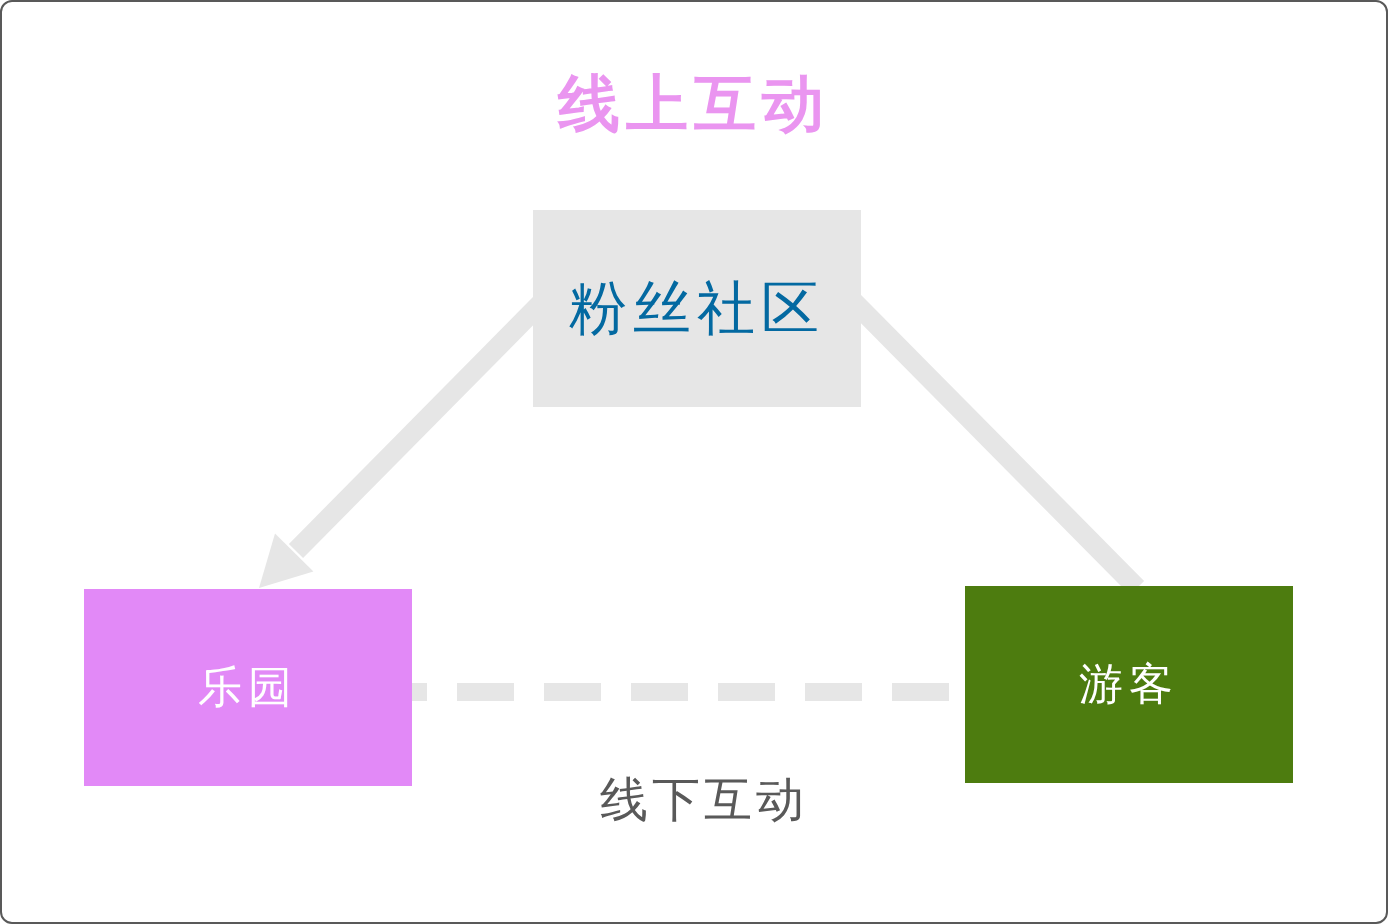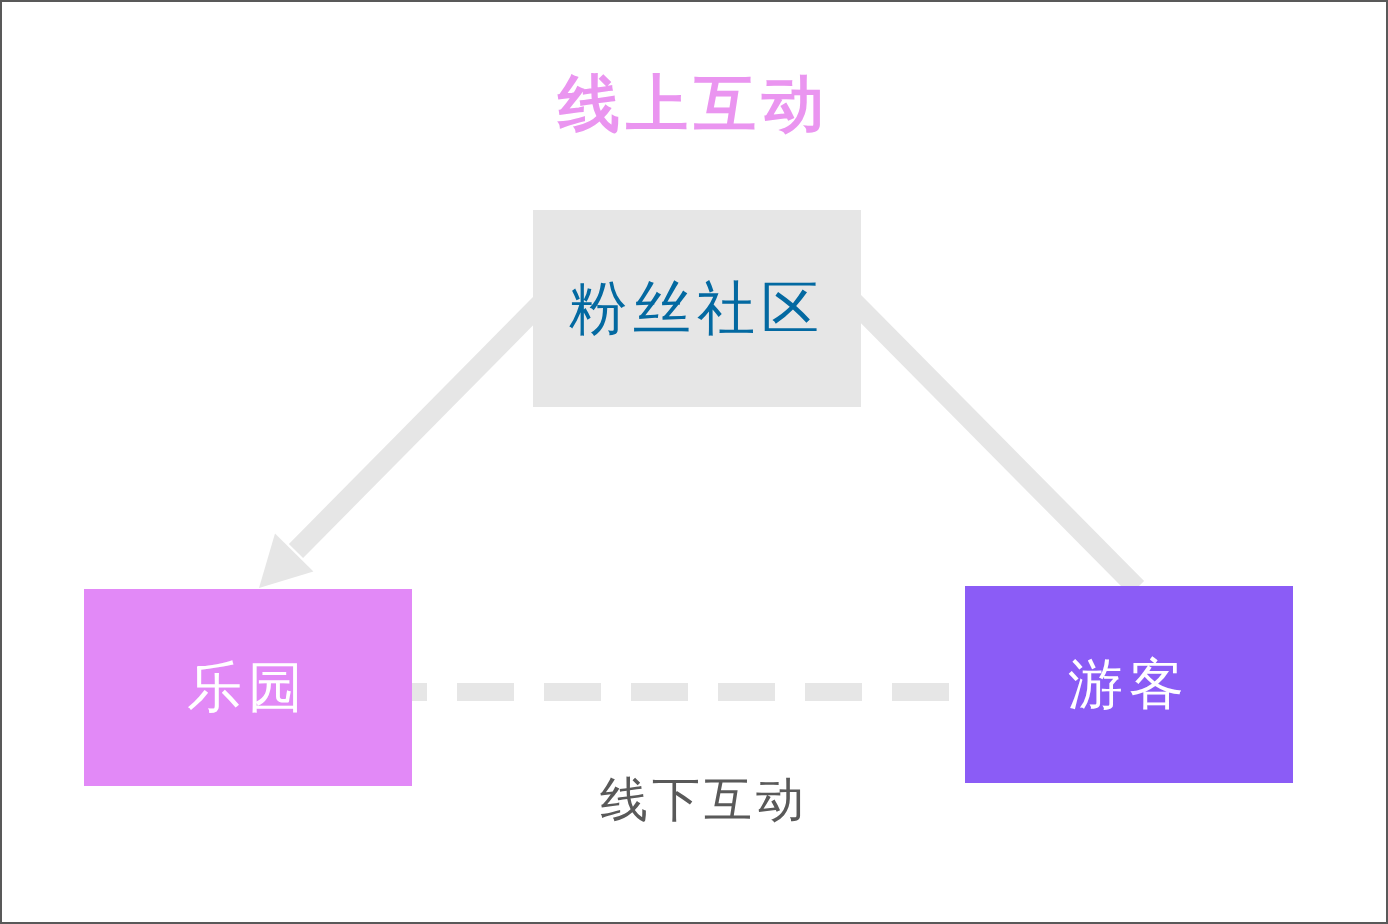--- a/index.html
+++ b/index.html
@@ -8,21 +8,21 @@
     background: #ffffff;
     font-family: "Liberation Sans", "DejaVu Sans", sans-serif;
   }
   .canvas {
     position: relative;
     width: 1388px;
     height: 924px;
     box-sizing: border-box;
     background: #ffffff;
     border: 2px solid #595959;
-    border-radius: 0;
+    border-radius: 12px;
     overflow: hidden;
   }
   .diagram-title {
     position: absolute;
     left: 0;
     right: 0;
     top: 66px;
     text-align: center;
     font-size: 62px;
     font-weight: bold;
@@ -61,21 +61,21 @@
     height: 197px;
   }
   .node-right {
     left: 963px;
     top: 584px;
     width: 328px;
     height: 197px;
   }
   .node-left .node-label,
   .node-right .node-label {
-    font-size: 55px;
+    font-size: 44px;
     letter-spacing: 6px;
   }
   .bottom-label {
     position: absolute;
     left: 0;
     right: 4px;
     top: 770px;
     text-align: center;
     font-size: 48px;
     letter-spacing: 4px;
@@ -101,19 +101,19 @@
   </svg>
 
   <div class="node node-top" style="background-color: rgb(230, 230, 230);">
     <span class="node-label" style="color: #0369a1;">粉丝社区</span>
   </div>
 
   <div class="node node-left" style="background-color: rgb(226, 137, 247);">
     <span class="node-label" style="color: rgb(255, 255, 255);">乐园</span>
   </div>
 
-  <div class="node node-right" style="background-color: #8b5cf6;">
+  <div class="node node-right" style="background-color: #4d7c0f;">
     <span class="node-label" style="color: rgb(255, 255, 255);">游客</span>
   </div>
 
   <div class="bottom-label" style="color: rgb(89, 89, 89);">线下互动</div>
 
 </div>
 
 </body></html>

